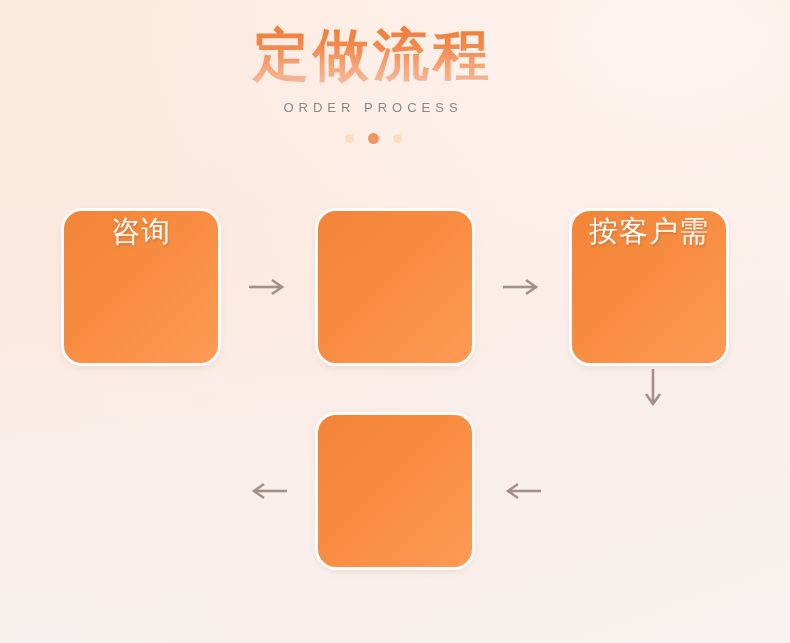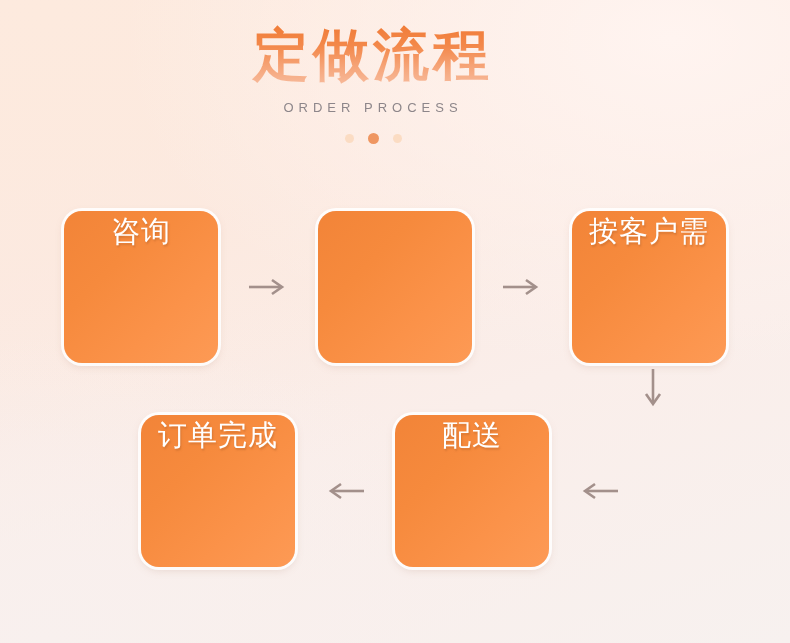--- a/index.html
+++ b/index.html
@@ -182,34 +182,29 @@
       </div>
 
       <div class="box">
         <span class="box-line">按客户需</span>
       </div>
 
     </div>
 
     <div class="row row-2">
 
-      <div class="box">
-        <span class="box-line">订单</span>
-        <span class="box-line">完成</span>
-      </div>
 
       <div class="conn">
         <svg width="42" height="20" viewBox="0 0 42 20" aria-hidden="true">
           <path d="M40 10 H8" stroke="currentColor" stroke-width="2.6" fill="none" stroke-linecap="butt"></path>
           <path d="M17 3 L7 10 L17 17" stroke="currentColor" stroke-width="2.6" fill="none" stroke-linejoin="miter" stroke-linecap="butt"></path>
         </svg>
       </div>
 
       <div class="box">
-        <span class="box-line">配送</span>
       </div>
 
       <div class="conn">
         <svg width="42" height="20" viewBox="0 0 42 20" aria-hidden="true">
           <path d="M40 10 H8" stroke="currentColor" stroke-width="2.6" fill="none" stroke-linecap="butt"></path>
           <path d="M17 3 L7 10 L17 17" stroke="currentColor" stroke-width="2.6" fill="none" stroke-linejoin="miter" stroke-linecap="butt"></path>
         </svg>
       </div>
 
 

